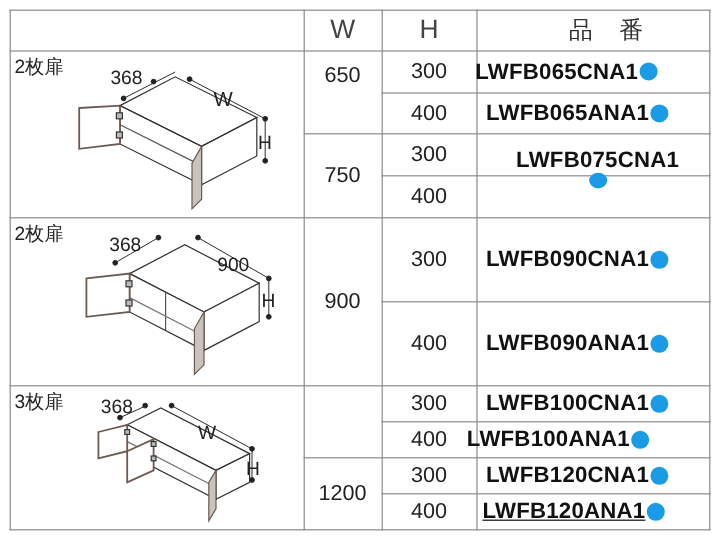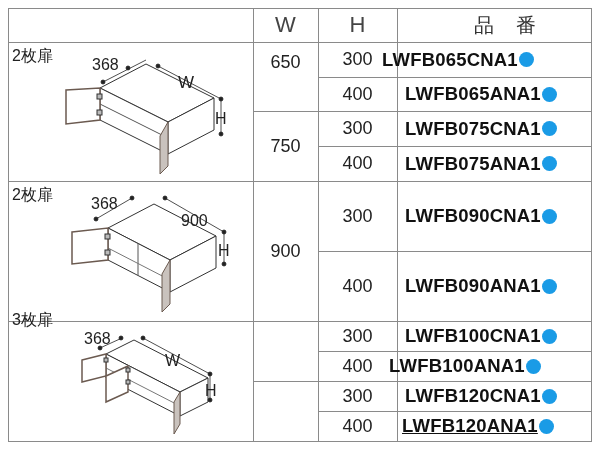--- a/index.html
+++ b/index.html
@@ -44,21 +44,21 @@
   <div class="hl" style="left:310px;top:243px;width:274px;"></div>
   <div class="hl" style="left:310px;top:343px;width:274px;"></div>
   <div class="hl" style="left:310px;top:403px;width:274px;"></div>
 
   <div class="cell hdr" style="left:245px;top:0;width:65px;height:34px;">W</div>
   <div class="cell hdr" style="left:310px;top:0;width:79px;height:34px;">H</div>
   <div class="cell hdr-jp" style="left:389px;top:0;width:194px;height:34px;">品番</div>
 
   <div class="label" style="left:4px;top:38px;">2枚扉</div>
   <div class="label" style="left:4px;top:177px;">2枚扉</div>
-  <div class="label" style="left:4px;top:302px;">3枚扉</div>
+  <div class="label" style="left:4px;top:317px;">3枚扉</div>
 
   <svg style="position:absolute;left:50px;top:38px;" width="190" height="135">
     <g stroke="#333" stroke-width="1" fill="#fff">
 
       <polygon points="42,42 88,18 156,52 110,76" fill="#fff"></polygon>
 
       <polygon points="42,42 110,76 110,108 42,74" fill="#fff"></polygon>
       <line x1="42" y1="58" x2="110" y2="92" stroke="#555"></line>
 
       <polygon points="110,76 156,52 156,84 110,108" fill="#fff"></polygon>
@@ -135,46 +135,43 @@
       <circle cx="152" cy="74" r="2"></circle>
     </g>
     <text x="26" y="18" font-size="16" fill="#222">368</text>
     <text x="107" y="40" font-size="16" fill="#222">W</text>
     <text x="147" y="70" font-size="16" fill="#222">H</text>
   </svg>
 
   <div class="cell num" style="left:245px;top:20px;width:65px;height:69px;">650</div>
   <div class="cell num" style="left:245px;top:103px;width:65px;height:70px;">750</div>
   <div class="cell num" style="left:245px;top:173px;width:65px;height:140px;">900</div>
+  <div class="cell num" style="left:245px;top:373px;width:65px;height:60px;">1200</div>
 
   <div class="cell num" style="left:310px;top:34px;width:79px;height:35px;">300</div>
   <div class="cell num" style="left:310px;top:69px;width:79px;height:34px;">400</div>
   <div class="cell num" style="left:310px;top:103px;width:79px;height:35px;">300</div>
   <div class="cell num" style="left:310px;top:138px;width:79px;height:35px;">400</div>
   <div class="cell num" style="left:310px;top:173px;width:79px;height:70px;">300</div>
   <div class="cell num" style="left:310px;top:243px;width:79px;height:70px;">400</div>
   <div class="cell num" style="left:310px;top:313px;width:79px;height:30px;">300</div>
   <div class="cell num" style="left:310px;top:343px;width:79px;height:30px;">400</div>
   <div class="cell num" style="left:310px;top:373px;width:79px;height:30px;">300</div>
   <div class="cell num" style="left:310px;top:403px;width:79px;height:30px;">400</div>
 
-  <div class="cell code" style="left:366px;top:34px;width:194px;height:35px;">
+  <div class="cell code" style="left:380px;top:34px;width:194px;height:35px;">
       <span>LWFB065CNA1</span>
       <span class="dot" style="background: rgb(26, 155, 230);"></span>
     </div>
   <div class="cell code" style="left:389px;top:69px;width:194px;height:34px;align-items:center;">
       <span>LWFB065ANA1</span>
       <span class="dot" style="background: rgb(26, 155, 230);"></span>
     </div>
-  <div class="cell code" style="left:389px;top:103px;width:194px;height:35px;">
+  <div class="cell code" style="left:389px;top:114px;width:194px;height:35px;flex-direction:column;">
       <span>LWFB075CNA1</span>
-      <span class="dot" style="background: rgb(26, 155, 230);"></span>
-    </div>
-  <div class="cell code" style="left:389px;top:138px;width:194px;height:35px;">
-      <span>LWFB075ANA1</span>
       <span class="dot" style="background: rgb(26, 155, 230);"></span>
     </div>
   <div class="cell code" style="left:389px;top:173px;width:194px;height:70px;">
       <span>LWFB090CNA1</span>
       <span class="dot" style="background: rgb(26, 155, 230);"></span>
     </div>
   <div class="cell code" style="left:389px;top:243px;width:194px;height:70px;text-align:right;">
       <span>LWFB090ANA1</span>
       <span class="dot" style="background: rgb(26, 155, 230);"></span>
     </div>

